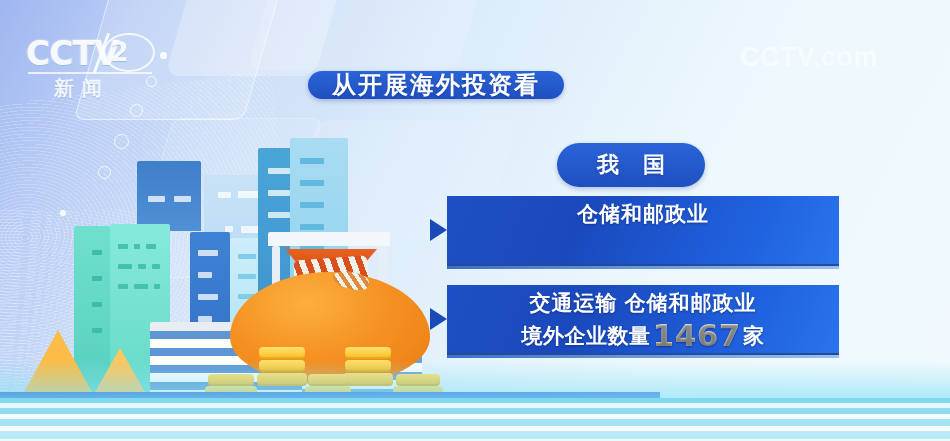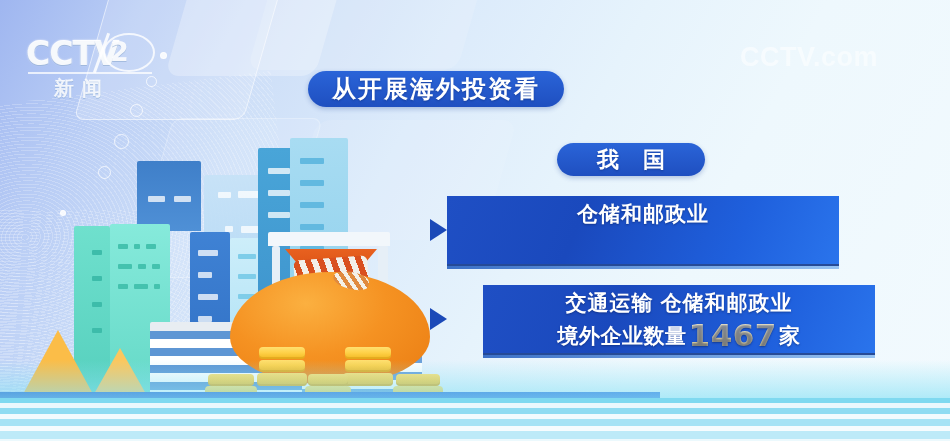--- a/index.html
+++ b/index.html
@@ -164,44 +164,44 @@
   .pill {
     position:absolute; display:flex; align-items:center; justify-content:center;
     background:linear-gradient(180deg,#2a64d8 0%, #1f4fc0 100%);
     border-radius:999px;
     box-shadow:0 2px 5px rgba(20,60,150,.28);
   }
   .pill span {
     color:#ffffff; font-weight:bold;
     text-shadow:0 1px 2px rgba(10,40,110,.45);
   }
-  #title-pill { left:308px; top:71px; width:256px; height:36px; }
+  #title-pill { left:308px; top:71px; width:256px; height:28px; }
   #title-pill span { font-size:24px; letter-spacing:2px; }
-  #country-pill { left:557px; top:143px; width:148px; height:33px; }
+  #country-pill { left:557px; top:143px; width:148px; height:44px; }
   #country-pill span { font-size:22px; letter-spacing:9px; text-indent:9px; }
 
   .year {
     position:absolute; left:388px; top:112px;
     font-size:27px; font-weight:bold; color:#1e4ea8;
     letter-spacing:2px;
     font-family:"DejaVu Sans",sans-serif;
   }
 
   
   .stat {
     position:absolute; width:392px; height:68px;
     background:linear-gradient(112deg,#1f4fc4 0%, #1a49bd 34%, #1f60dd 74%, #2a74ec 100%);
     box-shadow:0 2px 0 rgba(16,55,140,.9);
   }
   .stat::after {
     content:""; position:absolute; left:0; right:0; bottom:-5px; height:3px;
     background:linear-gradient(90deg, rgba(30,90,190,.85), rgba(60,140,230,.5));
   }
   #stat-1 { left:447px; top:196px; }
-  #stat-2 { left:447px; top:285px;margin-left:36px; }
+  #stat-2 { left:447px; top:285px; }
   .stat .l1 {
     position:absolute; left:0; right:0; top:4px; text-align:center;
     color:#ffffff; font-size:21px; font-weight:bold; letter-spacing:1px;
     text-shadow:0 1px 2px rgba(8,30,90,.5);
   }
   .stat .l2 {
     position:absolute; left:0; right:0; top:32px; text-align:center;
     color:#ffffff; font-size:21px; font-weight:bold; letter-spacing:.5px;
     white-space:nowrap;
     text-shadow:0 1px 2px rgba(8,30,90,.5);

